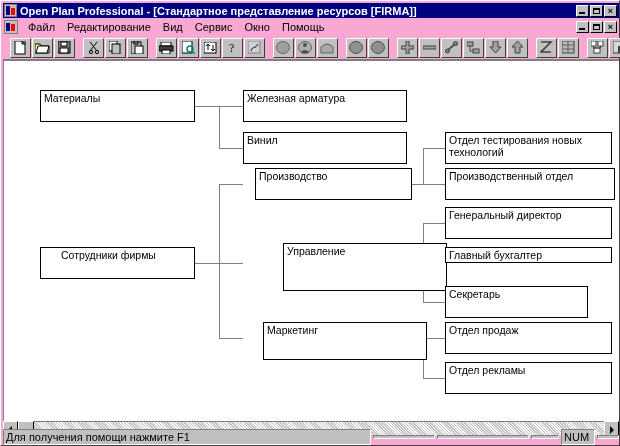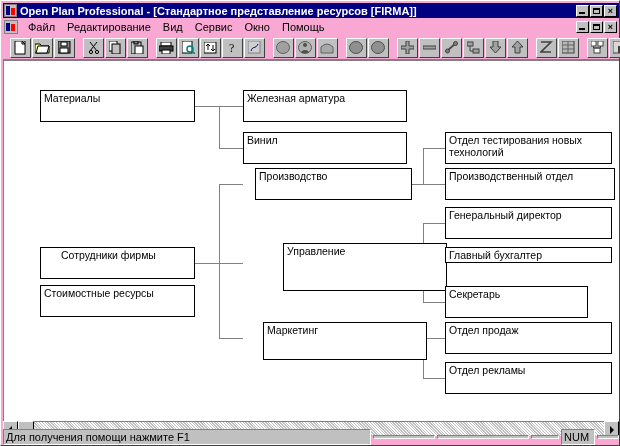--- a/index.html
+++ b/index.html
@@ -475,21 +475,20 @@
         <div class="node" style="left: 36px; top: 29px; width: 155px; height: 32px;"><span>Материалы</span></div>
         <div class="node" style="left: 239px; top: 29px; width: 164px; height: 32px;"><span>Железная арматура</span></div>
         <div class="node" style="left: 239px; top: 71px; width: 164px; height: 32px;"><span>Винил</span></div>
         <div class="node" style="left: 441px; top: 71px; width: 167px; height: 32px;"><span>Отдел тестирования новых технологий</span></div>
         <div class="node" style="left: 239px; top: 107px; width: 157px; height: 32px; margin-left: 12px;"><span>Производство</span></div>
         <div class="node" style="left: 441px; top: 107px; width: 170px; height: 32px;"><span>Производственный отдел</span></div>
         <div class="node" style="left: 441px; top: 146px; width: 167px; height: 32px;"><span>Генеральный директор</span></div>
         <div class="node" style="left: 36px; top: 186px; width: 155px; height: 32px; padding-left: 20px;"><span>Сотрудники фирмы</span></div>
         <div class="node" style="left: 239px; top: 182px; width: 164px; height: 48px; margin-left: 40px;"><span>Управление</span></div>
         <div class="node" style="left: 441px; top: 186px; width: 167px; height: 16px;"><span>Главный бухгалтер</span></div>
-        <div class="node" style="left: 36px; top: 224px; width: 155px; height: 32px;"><span>Стоимостные ресурсы</span></div>
         <div class="node" style="left: 441px; top: 225px; width: 143px; height: 32px;"><span>Секретарь</span></div>
         <div class="node" style="left: 239px; top: 261px; width: 164px; height: 38px; margin-left: 20px;"><span>Маркетинг</span></div>
         <div class="node" style="left: 441px; top: 261px; width: 167px; height: 32px;"><span>Отдел продаж</span></div>
         <div class="node" style="left: 441px; top: 301px; width: 167px; height: 32px;"><span>Отдел рекламы</span></div>
       </div>
   </div>
 
   <div class="hscroll">
     <div class="sb-arrow left"></div>
     <div class="sb-thumb"></div>

